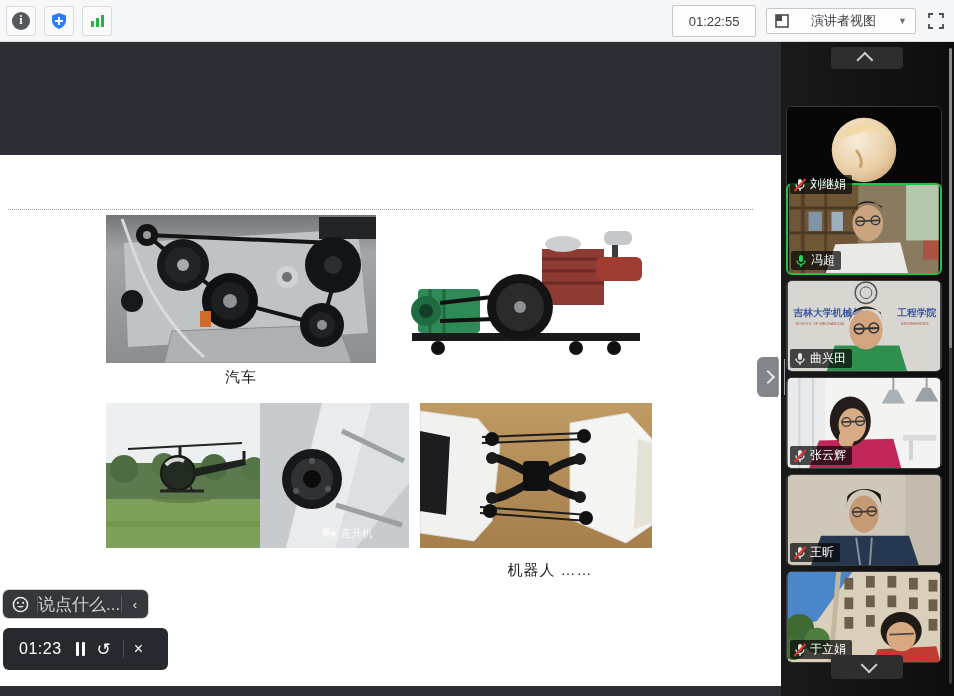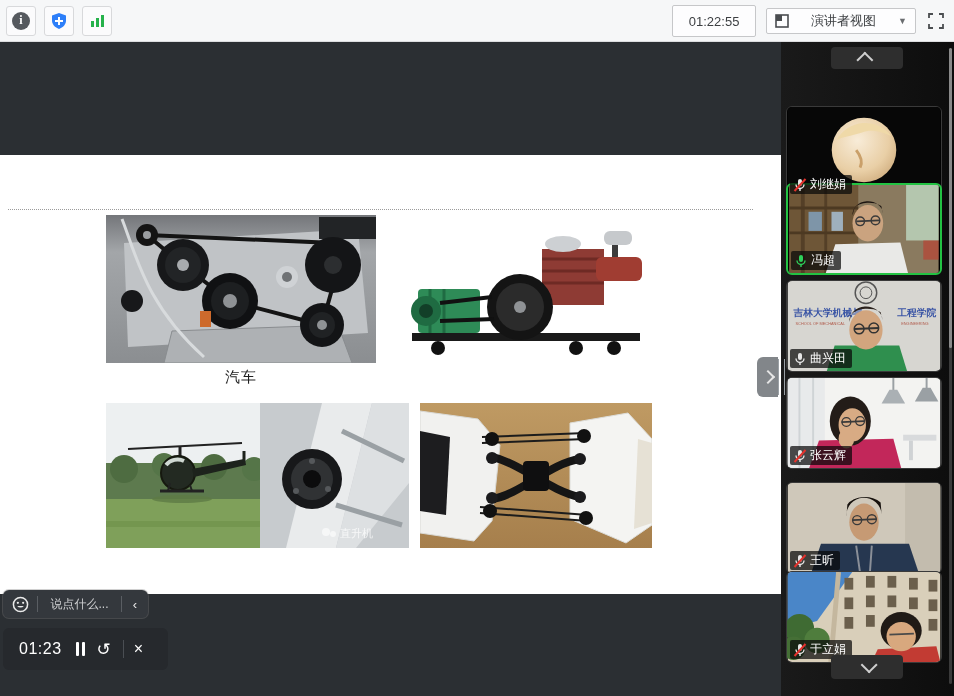--- a/index.html
+++ b/index.html
@@ -17,30 +17,30 @@
   .tb-right{position:absolute;right:8px;top:0;height:42px;display:flex;align-items:center;gap:10px;}
   .timer-box{height:24px;min-width:70px;border:1px solid #c6c7c9;border-radius:2px;background:#fdfdfe;
           display:flex;align-items:center;justify-content:center;font-size:13px;color:#3c3f42;padding:3px 6px;}
   .view-btn{height:24px;border:1px solid #c6c7c9;border-radius:2px;background:#fdfdfe;display:flex;
           align-items:center;gap:22px;padding:0 8px;font-size:13px;color:#3c3f42;cursor:pointer;}
   .caret{font-size:9px;color:#6a6d70;}
   .fs-btn{width:20px;height:20px;cursor:pointer;display:flex;align-items:center;justify-content:center;}
 
   
   .content{position:absolute;left:0;top:42px;width:781px;height:654px;background:#2b2f33;}
-  .slide{position:absolute;left:0;top:113px;width:781px;height:439px;background:#ffffff;}
+  .slide{position:absolute;left:0;top:113px;width:781px;height:531px;background:#ffffff;}
   .dotline{position:absolute;left:8px;top:54px;width:745px;border-top:1px dotted #9b9b9b;}
   .img-box{position:absolute;overflow:hidden;}
   .slide-label{position:absolute;font-size:15px;color:#1f1f1f;text-align:center;letter-spacing:1px;}
 
   
   .chat-pill{position:absolute;left:3px;top:590px;width:145px;height:28px;background:#34383d;border-radius:6px;
         display:flex;align-items:center;color:#d6d7d8;box-shadow:0 0 0 1px rgba(120,120,120,.35);}
   .chat-pill .sep{width:1px;height:16px;background:#5a5e63;}
-  .chat-text{flex:1;text-align:center;font-size:12px;color:#cfd0d2;cursor:text;white-space:nowrap;overflow:hidden;}
+  .chat-text{flex:1;font-size:17px;color:#cfd0d2;cursor:text;white-space:nowrap;overflow:hidden;}
   .chat-emoji{width:34px;display:flex;align-items:center;justify-content:center;cursor:pointer;}
   .chat-collapse{width:26px;text-align:center;font-size:13px;color:#e8e8e8;cursor:pointer;}
 
   .rec-bar{position:absolute;left:3px;top:628px;width:165px;height:42px;background:#26292d;border-radius:6px;
         display:flex;align-items:center;color:#fff;}
   .rec-time{font-size:16px;margin-left:16px;letter-spacing:.5px;}
   .rec-pause{display:flex;gap:3px;margin-left:14px;cursor:pointer;}
   .rec-pause i{display:block;width:3px;height:14px;background:#fff;border-radius:1px;}
   .rec-loop{margin-left:12px;font-size:17px;cursor:pointer;line-height:1;}
   .rec-sep{width:1px;height:18px;background:#4a4e53;margin-left:12px;}
@@ -254,20 +254,21 @@
           <circle cx="164" cy="33" r="7" fill="#111"></circle>
         <circle cx="70" cy="108" r="7" fill="#111"></circle>
           <circle cx="166" cy="115" r="7" fill="#111"></circle>
         <circle cx="72" cy="55" r="6" fill="#1b1b1d"></circle>
           <circle cx="160" cy="94" r="6" fill="#1b1b1d"></circle>
         <circle cx="72" cy="95" r="6" fill="#1b1b1d"></circle>
           <circle cx="160" cy="56" r="6" fill="#1b1b1d"></circle>
       </svg>
     </div>
 
+    <div class="slide-label" style="left:420px;top:406px;width:260px;">机器人 ……</div>
   </div>
 </div>
 
 <div class="sidebar">
   <div class="scroll-btn scroll-up">
       <span class="chev up"></span>
     </div>
 
   <div class="tile mic-muted" style="top:44px;margin-top:20px;">
     <svg class="scene" viewBox="0 0 156 92">
@@ -385,21 +386,21 @@
           <rect x="5" y="1" width="4" height="7" rx="2" stroke="none"></rect>
           <path d="M3 6.5a4 4 0 0 0 8 0" fill="none" stroke-width="1.4"></path>
           <line x1="7" y1="10.5" x2="7" y2="13" stroke-width="1.4"></line>
         </g>
         <line class="slash" x1="1.5" y1="13" x2="12.5" y2="1" stroke="#e5322d" stroke-width="2"></line>
       </svg>
       <span>张云辉</span>
     </div>
   </div>
 
-  <div class="tile mic-muted" style="top:432px;margin-top:8px;">
+  <div class="tile mic-muted" style="top:432px;">
     <svg class="scene" viewBox="0 0 156 92">
       <rect width="156" height="92" fill="#cfc8ba"></rect>
       <rect x="120" y="0" width="36" height="92" fill="#c3bcae"></rect>
       <path d="M24 92 L134 92 L124 62 L34 62 Z" fill="#263750"></path>
       <path d="M70 64 L74 92 M86 64 L84 92" stroke="#8a8f98" stroke-width="2" fill="none"></path>
       <ellipse cx="78" cy="40" rx="15" ry="19" fill="#c69a74"></ellipse>
       <path d="M60 34 a18 18 0 0 1 36 -2 l-1 -12 a20 14 0 0 0 -34 2z" fill="#17120e"></path>
       <line x1="66" y1="38" x2="91" y2="37" stroke="#3a3a3a" stroke-width="1.8"></line>
       <circle cx="71" cy="38" r="4.6" fill="none" stroke="#3a3a3a" stroke-width="1.4"></circle>
       <circle cx="86" cy="37" r="4.6" fill="none" stroke="#3a3a3a" stroke-width="1.4"></circle>

